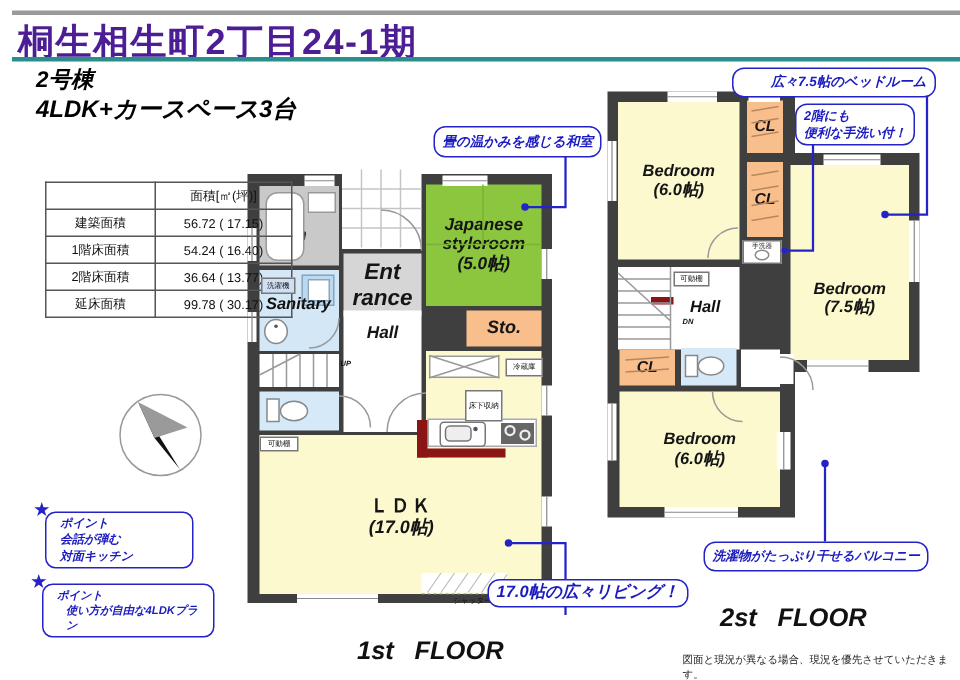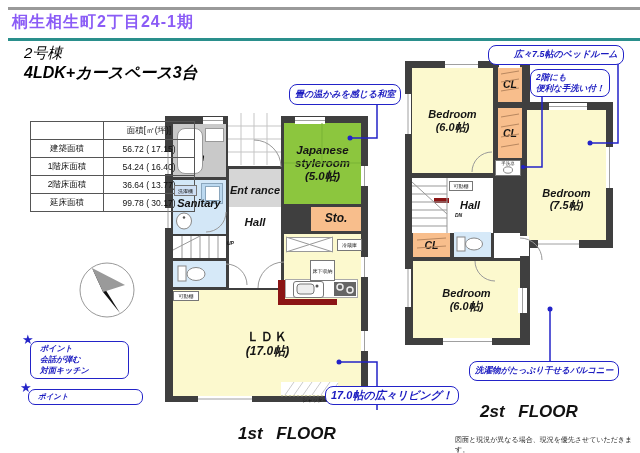--- a/index.html
+++ b/index.html
@@ -24,23 +24,23 @@
   table.area td,table.area th{border:1px solid #555;height:17px;padding:0 3px;font-weight:normal;text-align:center;}
   table.area td.lbl{width:66px;}
   table.area td.val{width:84px;}
 </style>
 </head>
 <body>
 
 <div id="page">
 
   <div class="abs" style="left:8px;top:7px;width:632px;height:3px;background:#9a9a9a;"></div>
-  <div class="abs" style="left:12px;top:12px;font-size:16px;font-weight:bold;color:#8b5cf6;letter-spacing:1px;">桐生相生町2丁目24-1期</div>
+  <div class="abs" style="left:12px;top:12px;font-size:24px;font-weight:bold;color:#4c1d95;letter-spacing:1px;">桐生相生町2丁目24-1期</div>
   <div class="abs" style="left:8px;top:38px;width:632px;height:2.5px;background:#2a8f8c;"></div>
-  <div class="abs" style="left:24px;top:44px;font-size:15px;font-weight:normal;font-style:italic;color:#000;">2号棟</div>
+  <div class="abs" style="left:24px;top:44px;font-size:15px;font-weight:bold;font-style:italic;color:#000;">2号棟</div>
   <div class="abs" style="left:24px;top:63px;font-size:16px;font-weight:bold;font-style:italic;color:#000;">4LDK+カースペース3台</div>
 
   <table class="area">
     <tbody>
         <tr>
       <td class="lbl"></td>
       <td class="val">面積[㎡(坪)]</td>
     </tr>
     <tr>
       <td class="lbl">建築面積</td>
@@ -62,21 +62,21 @@
     </table>
 
   <div class="wallbase" style="left:165px;top:116px;width:203px;height:286px;"></div>
 
   <div class="abs" style="left:228px;top:112px;width:53px;height:54px;background:#fff;z-index:2;"></div>
 
   <div class="room" style="left:173px;top:124px;width:53px;height:53px;background:#c9c9c9;font-size:11px;z-index:3;align-items:flex-start;padding-left:4px;box-sizing:border-box;">
     <span style="text-align:left;">Bath room</span>
   </div>
   <div class="room" style="left:173px;top:180px;width:53px;height:54px;background:#d3e7f7;font-size:11px;z-index:3;"></div>
-  <div class="room" style="left:229px;top:169px;width:52px;height:42px;background:#d6d6d6;font-size:11px;z-index:3;">
+  <div class="room" style="left:229px;top:169px;width:52px;height:42px;background:#d6d6d6;font-size:15px;z-index:3;">
     <span>Ent rance</span>
   </div>
   <div class="room" style="left:229px;top:207px;width:52px;height:81px;background:#fff;font-size:11.5px;z-index:3;justify-content:flex-start;padding-top:9px;box-sizing:border-box;">
     <span>Hall</span>
   </div>
   <div class="room" style="left:284px;top:123px;width:77px;height:81px;background:#8cc63e;font-size:11.5px;z-index:3;">
     <span>Japanese styleroom</span>
     <span>(5.0帖)</span>
   </div>
   <div class="room" style="left:311px;top:207px;width:50px;height:24px;background:#f8be8c;font-size:12px;z-index:3;">
@@ -261,19 +261,20 @@
 
   <div class="star" style="left:22px;top:332px;">★</div>
   <div class="pointbox" style="left:30px;top:341px;width:84px;">
     <div>ポイント</div>
     <div>会話が弾む</div>
     <div>対面キッチン</div>
   </div>
   <div class="star" style="left:20px;top:380px;">★</div>
   <div class="pointbox" style="left:28px;top:389px;width:100px;font-size:7.5px;">
     <div>ポイント</div>
+    <div style="padding-left:6px;">使い方が自由な4LDKプラン</div>
   </div>
 
   <div class="floorcap" style="left:238px;top:424px;">1st FLOOR</div>
   <div class="floorcap" style="left:480px;top:402px;">2st FLOOR</div>
   <div class="smalltext" style="left:455px;top:435px;font-size:7px;color:#222;">図面と現況が異なる場合、現況を優先させていただきます。</div>
 
 </div>
 
 </body></html>

